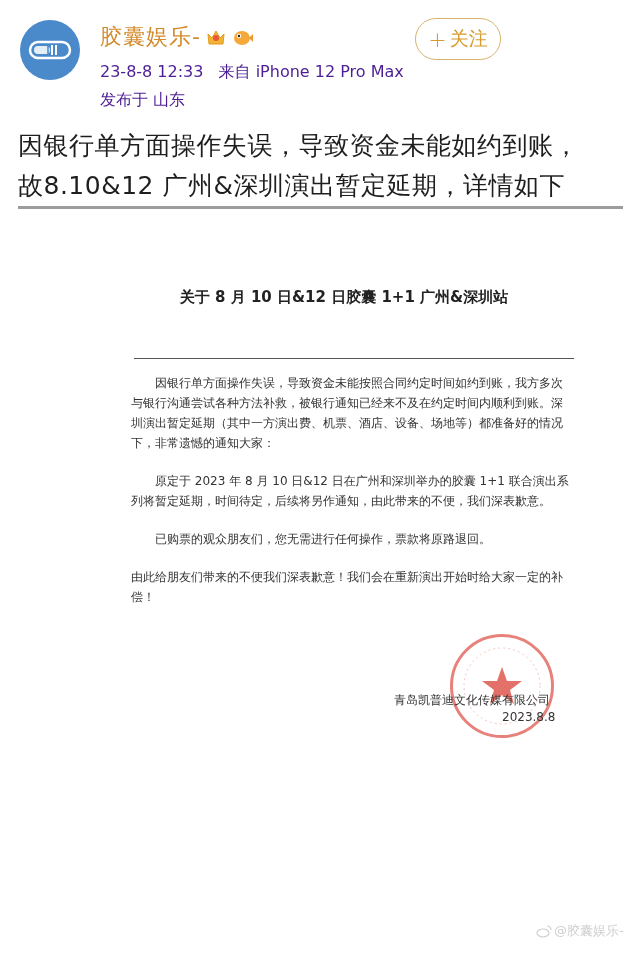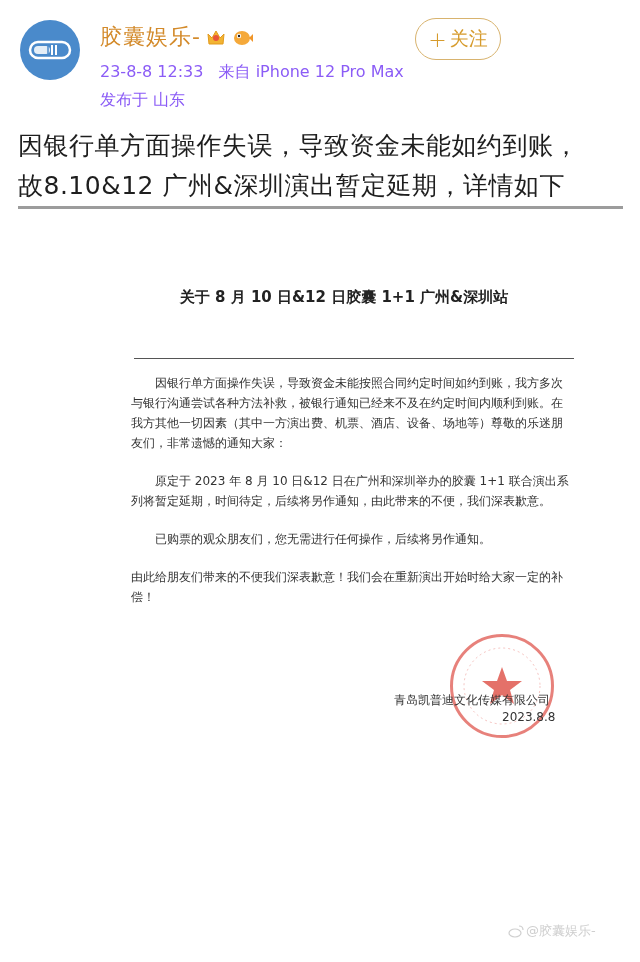--- a/index.html
+++ b/index.html
@@ -9,21 +9,21 @@
   .post-header { position: absolute; left: 0; top: 0; width: 524px; height: 120px; }
   .avatar {
     position: absolute; left: 20px; top: 20px; width: 60px; height: 60px;
     border-radius: 50%; background: #4a8acb;
     display: flex; align-items: center; justify-content: center;
   }
   .avatar svg { width: 44px; height: 22px; }
   .username-row { position: absolute; left: 100px; top: 22px; display: flex; align-items: center; gap: 4px; }
   .username { font-size: 22px; color: #d38a2a; letter-spacing: 1px; }
   .badge-icon { display: inline-block; width: 22px; height: 22px; }
-  .meta-line { position: absolute; left: 100px; font-size: 16px; color: #8b5cf6; white-space: nowrap; }
+  .meta-line { position: absolute; left: 100px; font-size: 16px; color: #4c1d95; white-space: nowrap; }
   .meta-1 { top: 62px; }
   .meta-2 { top: 90px; }
   .meta-1 .time { margin-right: 10px; }
 
   .follow-btn {
     position: absolute; right: 23px; top: 18px; width: 86px; height: 42px;
     border: 1.5px solid #d8b36e; border-radius: 22px;
     display: flex; align-items: center; justify-content: center;
     color: #d69b2c; font-size: 19px; background: #fff; cursor: pointer;
   }
@@ -49,21 +49,21 @@
   .seal {
     position: absolute; left: 426px; top: 424px; width: 104px; height: 104px;
     border-radius: 50%; border: 3px solid rgba(220, 70, 60, 0.75);
     opacity: 0.9;
   }
   .seal svg { position: absolute; left: 0; top: 0; width: 98px; height: 98px; }
   .sign-company { position: absolute; left: 370px; top: 482px; font-size: 12px; color: #333; }
   .sign-date { position: absolute; left: 478px; top: 500px; font-size: 12px; color: #333; }
 
   .watermark {
-    position: absolute; left: 508px; top: 922px; font-size: 13px; color: #cfcfcf;
+    position: absolute; left: 536px; top: 922px; font-size: 13px; color: #cfcfcf;
     display: flex; align-items: center; gap: 2px;
   }
 </style>
 </head>
 <body>
 
 <div class="post-header">
   <div class="avatar">
     <svg viewBox="0 0 44 22">
       <rect x="2" y="3" width="40" height="16" rx="8" ry="8" fill="none" stroke="#fff" stroke-width="2.5"></rect>
@@ -110,23 +110,23 @@
 </div>
 <div class="divider-top"></div>
 
 <div class="notice">
   <div class="notice-title">
     <div>关于 8 月 10 日&amp;12 日胶囊 1+1 广州&amp;深圳站</div>
   </div>
   <div class="notice-rule"></div>
 
   <div class="notice-body">
-    <p class="indent">因银行单方面操作失误，导致资金未能按照合同约定时间如约到账，我方多次与银行沟通尝试各种方法补救，被银行通知已经来不及在约定时间内顺利到账。在我方其他一切因素（其中一方演出费、机票、酒店、设备、场地等）尊敬的乐迷朋友们，非常遗憾的通知大家：</p>
+    <p class="indent">因银行单方面操作失误，导致资金未能按照合同约定时间如约到账，我方多次与银行沟通尝试各种方法补救，被银行通知已经来不及在约定时间内顺利到账。深圳演出暂定延期（其中一方演出费、机票、酒店、设备、场地等）都准备好的情况下，非常遗憾的通知大家：</p>
     <p class="indent">原定于 2023 年 8 月 10 日&amp;12 日在广州和深圳举办的胶囊 1+1 联合演出系列将暂定延期，时间待定，后续将另作通知，由此带来的不便，我们深表歉意。</p>
-    <p class="indent">已购票的观众朋友们，您无需进行任何操作，后续将另作通知。</p>
+    <p class="indent">已购票的观众朋友们，您无需进行任何操作，票款将原路退回。</p>
     <p class="tight">由此给朋友们带来的不便我们深表歉意！我们会在重新演出开始时给大家一定的补偿！</p>
   </div>
 
   <div class="seal">
     <svg viewBox="0 0 98 98">
       <circle cx="49" cy="49" r="38" fill="none" stroke="rgba(220,70,60,0.35)" stroke-width="1" stroke-dasharray="2 3"></circle>
       <polygon points="49,30 54,44 69,44 57,53 61,67 49,58 37,67 41,53 29,44 44,44" fill="rgba(220,70,60,0.85)"></polygon>
     </svg>
   </div>
   <div class="sign-company">青岛凯普迪文化传媒有限公司</div>

